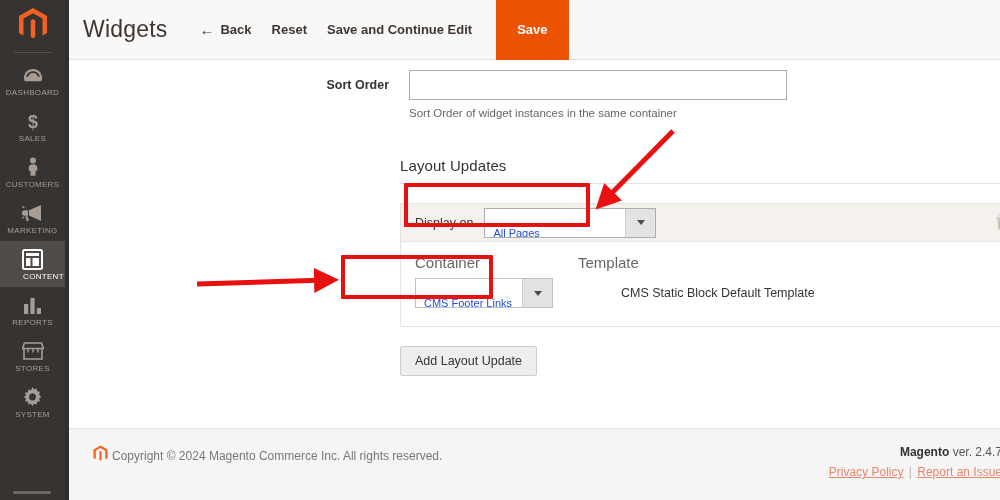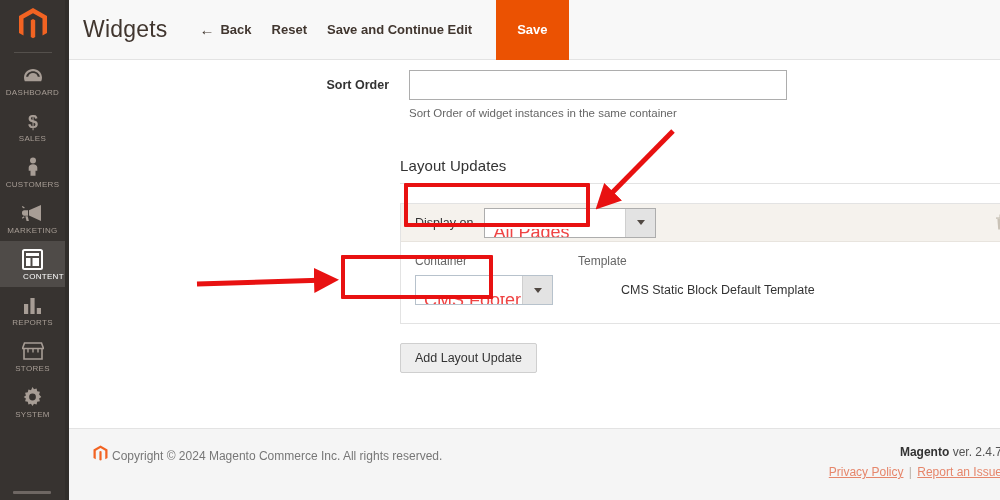--- a/index.html
+++ b/index.html
@@ -206,21 +206,21 @@
   }
 
   .card-body {
     padding: 12px 14px 15px 14px;
     display: flex;
     background: #ffffff;
   }
   .col-container { width: 158px; }
   .col-template { padding-left: 5px; }
   .col-head {
-    font-size: 12px;
+    font-size: 15px;
     color: #666666;
     margin-bottom: 7px;
   }
   .template-value {
     font-size: 12.5px;
     color: #333333;
     line-height: 30px;
     margin-left: 43px;
   }
 
@@ -234,22 +234,22 @@
     cursor: pointer;
     position: relative;
   }
   .select.sel-pages { width: 172px; }
   .select.sel-container { width: 138px; border-color: #b7c2cc; }
   .select .sel-text {
     flex: 1 1 auto;
     display: flex;
     align-items: center;
     padding-left: 8px;
-    font-size: 18px;
-    color: #ef4444;
+    font-size: 11px;
+    color: #1d4ed8;
     white-space: nowrap;
     overflow: hidden;
     margin-top: 20px;
   }
   .select .sel-caret {
     width: 30px;
     flex: 0 0 30px;
     background: #e3e3e3;
     border-left: 1px solid #cfcfcf;
     display: flex;

